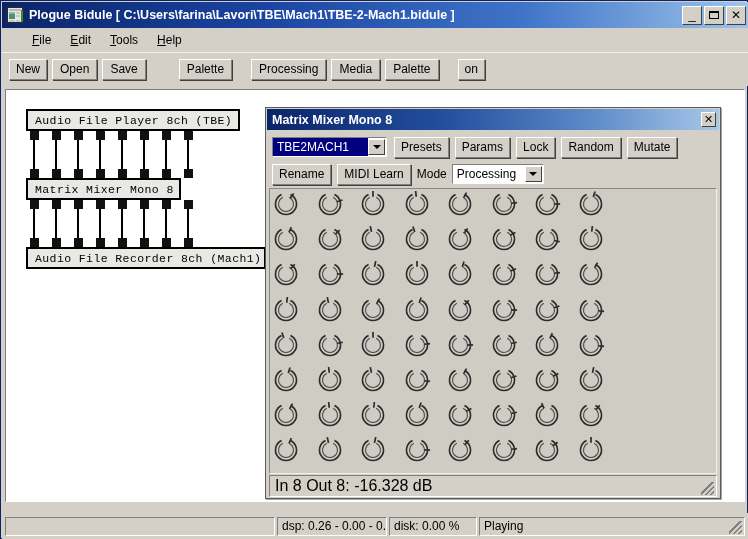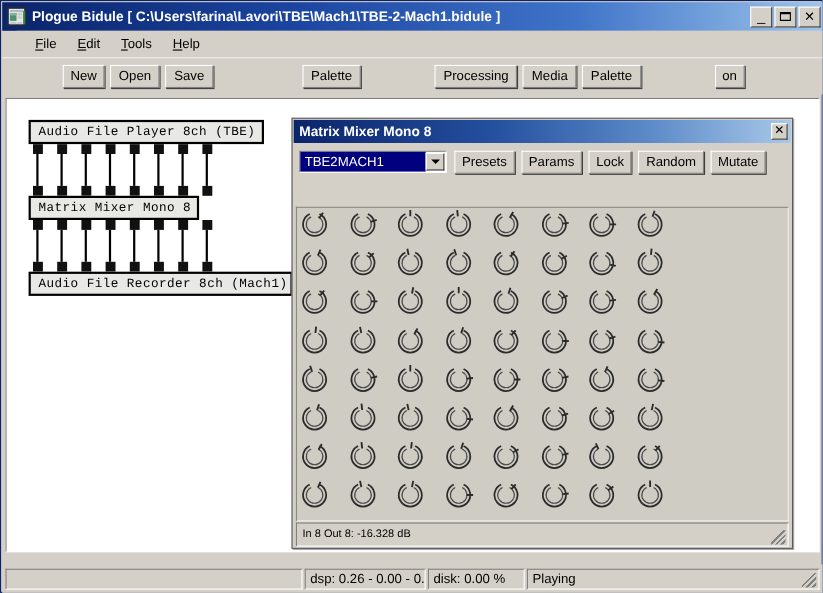--- a/index.html
+++ b/index.html
@@ -151,21 +151,21 @@
     left: 1px; top: 51px;
     width: 746px;
     height: 34px;
     background: #d4d0c8;
     border-top: 1px solid #efefef;
     box-sizing: border-box;
     display: flex;
     align-items: center;
     padding-left: 7px;
   }
-  .tb-group { display: flex; align-items: flex-start; margin-left: 48px; }
+  .tb-group { display: flex; align-items: flex-start; }
   .tb-gap { width: 14px; flex: 0 0 14px; }
   .tbtn {
     font-family: "Liberation Sans", sans-serif;
     font-size: 12px;
     color: #000;
     background: #d4d0c8;
     border-top: 1px solid #ffffff;
     border-left: 1px solid #ffffff;
     border-right: 1px solid #808080;
     border-bottom: 1px solid #808080;
@@ -285,21 +285,21 @@
   .pt-row {
     display: flex;
     align-items: center;
     padding-left: 5px;
     height: 26px;
   }
   .pt-row.r1 { padding-top: 4px; }
   .pt-row.r2 { padding-top: 1px; }
 
   .combo {
-    width: 134px;
+    width: 115px;
     height: 20px;
     background: #ffffff;
     border-top: 1px solid #808080;
     border-left: 1px solid #808080;
     border-right: 1px solid #ffffff;
     border-bottom: 1px solid #ffffff;
     box-sizing: border-box;
     display: flex;
     align-items: stretch;
     margin-right: 7px;
@@ -393,21 +393,21 @@
     position: absolute;
     left: 3px; top: 367px;
     width: 448px;
     height: 22px;
     background: #d4d0c8;
     border-top: 1px solid #808080;
     border-left: 1px solid #808080;
     border-right: 1px solid #ffffff;
     border-bottom: 1px solid #ffffff;
     box-sizing: border-box;
-    font-size: 10px;
+    font-size: 16px;
     line-height: 19px;
     padding-left: 5px;
     color: #000;
     white-space: nowrap;
   }
   .grip {
     position: absolute;
     right: 2px;
     bottom: 1px;
     width: 13px;
@@ -597,20 +597,33 @@
               </div>
           </div>
           <div id="row1btns" style="display:flex;align-items:center;">
               <div class="pbtn">Presets</div>
               <div class="pbtn">Params</div>
               <div class="pbtn">Lock</div>
               <div class="pbtn">Random</div>
               <div class="pbtn">Mutate</div>
             </div>
         </div>
+        <div class="pt-row r2">
+          <div id="row2btns" style="display:flex;align-items:center;">
+              <div class="pbtn">Rename</div>
+              <div class="pbtn">MIDI Learn</div>
+            </div>
+          <span class="mode-label">Mode</span>
+          <div class="combo light mode">
+            <div class="combo-val">Processing</div>
+            <div class="combo-arrow">
+                <span class="arrow-dn"></span>
+              </div>
+          </div>
+        </div>
       </div>
 
       <div class="knob-panel">
         <div class="knob-grid" id="knobgrid">
             <div class="knob" style="left: 0px; top: 0px;">
               <svg width="28" height="28" viewBox="0 0 28 28">
                 <path d="M 18.44 4.48 A 10.5 10.5 0 1 1 9.56 4.48" fill="none" stroke="#2b2b2b" stroke-width="1.6"></path>
                 <path d="M 17.17 7.20 A 7.5 7.5 0 1 1 10.83 7.20" fill="none" stroke="#4a4a4a" stroke-width="1.1"></path>
                 <line x1="18.29" y1="8.09" x2="21.70" y2="3.40" stroke="#2b2b2b" stroke-width="1.7"></line>
               </svg>

